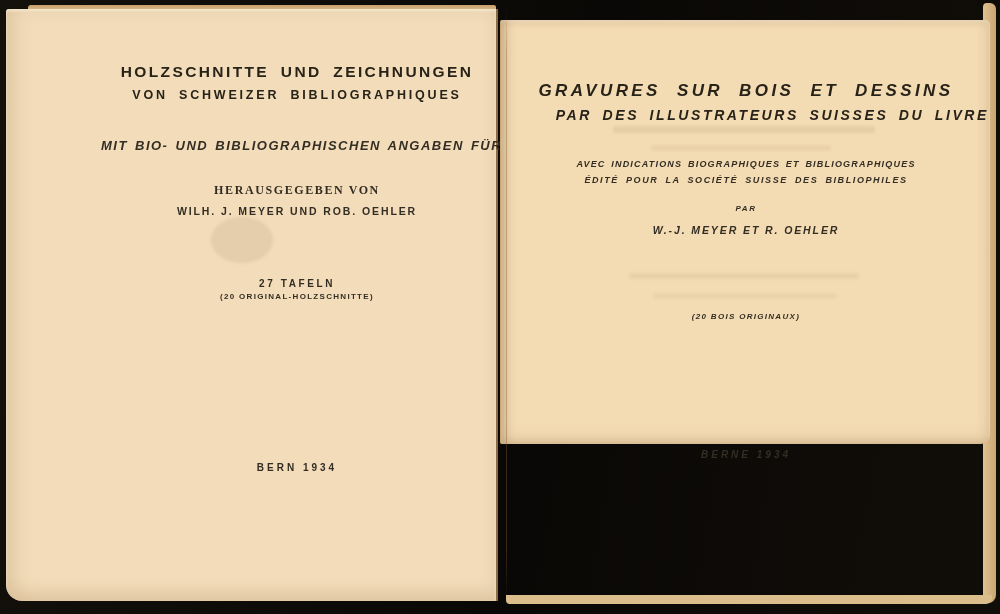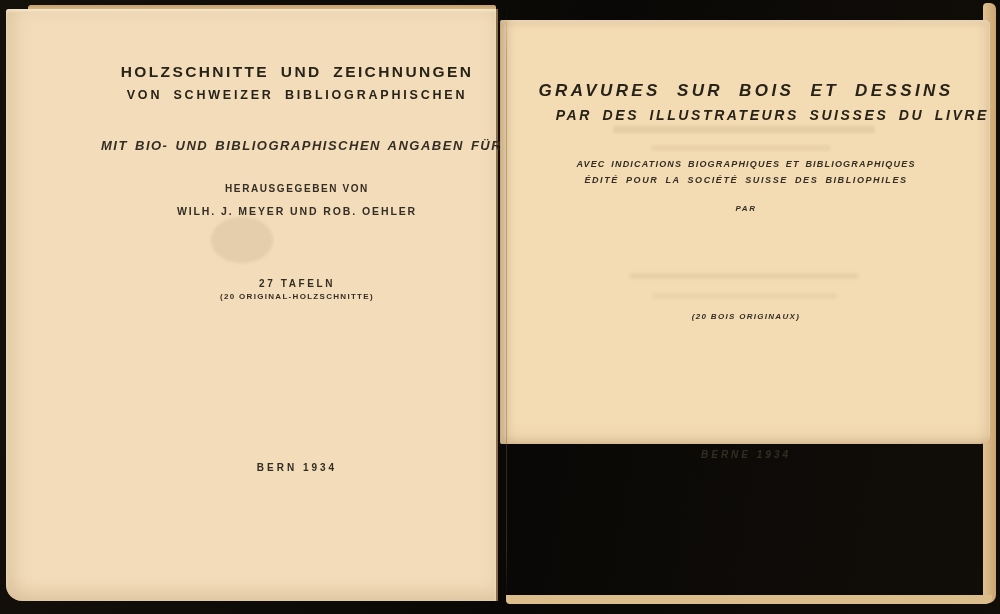--- a/index.html
+++ b/index.html
@@ -66,21 +66,21 @@
     position:absolute; left:0; right:0; text-align:center;
     font-weight:bold; white-space:nowrap; color:#332d23;
   }
   .ink-dark { color:#282318; }
 
   
   .l-t1 { top:54px;  font-size:15.5px; letter-spacing:2.4px; word-spacing:5px; }
   .l-t2 { top:79px;  font-size:12.5px; letter-spacing:2.8px; word-spacing:5px; }
   .l-s1 { top:129px; font-size:13px;    letter-spacing:1.5px; word-spacing:2px;font-style:italic; }
   .l-s2 { top:144px; font-size:9px;    letter-spacing:1.8px; word-spacing:3px; }
-  .l-i  { top:174px; font-size:10px;    letter-spacing:1.6px; }
+  .l-i  { top:174px; font-size:12px;    letter-spacing:1.6px;font-family:Liberation Serif, serif; }
   .l-e  { top:196px; font-size:10.5px; letter-spacing:1.9px; }
   .l-p1 { top:269px; font-size:10px;   letter-spacing:2.6px; }
   .l-p2 { top:283px; font-size:8px;    letter-spacing:1.3px; }
   .l-b  { top:421px; font-size:10px;   letter-spacing:3px;margin-top:32px; }
 
   
   .r-t1 { top:61px;  font-size:17px;   letter-spacing:3.4px; word-spacing:8px; }
   .r-t2 { top:87px;  font-size:14px; letter-spacing:2.6px; word-spacing:4px;text-align:right; }
   .r-s1 { top:139px; font-size:9px;    letter-spacing:1.2px; word-spacing:2px; }
   .r-s2 { top:155px; font-size:9px;    letter-spacing:1.6px; word-spacing:3px; }
@@ -108,41 +108,42 @@
 <div class="scan">
 
   <div class="underpage underpage-top-left"></div>
   <div class="underpage underpage-right-edge"></div>
   <div class="underpage underpage-bottom-right"></div>
 
   <div class="page page-left">
     <div class="ghost ghost-round gl-1"></div>
     <div class="text-col col-left">
       <div class="ink ink-dark l-t1">HOLZSCHNITTE UND ZEICHNUNGEN</div>
-      <div class="ink ink-dark l-t2">VON SCHWEIZER BIBLIOGRAPHISCHEN</div>
+      <div class="ink ink-dark l-t2">VON SCHWEIZER BIBLIOGRAPHIQUES</div>
       <div class="ink l-s1">MIT BIO- UND BIBLIOGRAPHISCHEN ANGABEN FÜR</div>
       <div class="ink l-i">HERAUSGEGEBEN VON</div>
       <div class="ink l-e">WILH. J. MEYER UND ROB. OEHLER</div>
       <div class="ink l-p1">27 TAFELN</div>
       <div class="ink l-p2">(20 ORIGINAL-HOLZSCHNITTE)</div>
       <div class="ink l-b">BERN 1934</div>
     </div>
   </div>
 
   <div class="page page-right">
     <div class="ghost gr-1"></div>
     <div class="ghost gr-2"></div>
     <div class="ghost gr-3"></div>
     <div class="ghost gr-4"></div>
     <div class="text-col col-right">
       <div class="ink ink-dark r-t1">GRAVURES SUR BOIS ET DESSINS</div>
       <div class="ink ink-dark r-t2">PAR DES ILLUSTRATEURS SUISSES DU LIVRE</div>
       <div class="ink r-s1">AVEC INDICATIONS BIOGRAPHIQUES ET BIBLIOGRAPHIQUES</div>
       <div class="ink r-s2">ÉDITÉ POUR LA SOCIÉTÉ SUISSE DES BIBLIOPHILES</div>
       <div class="ink r-p">PAR</div>
+      <div class="ink r-e">W.-J. MEYER ET R. OEHLER</div>
       <div class="ink r-p2">(20 BOIS ORIGINAUX)</div>
       <div class="ink r-b">BERNE 1934</div>
     </div>
   </div>
 
   <div class="gutter-crease"></div>
 
 </div>
 
 </body></html>

